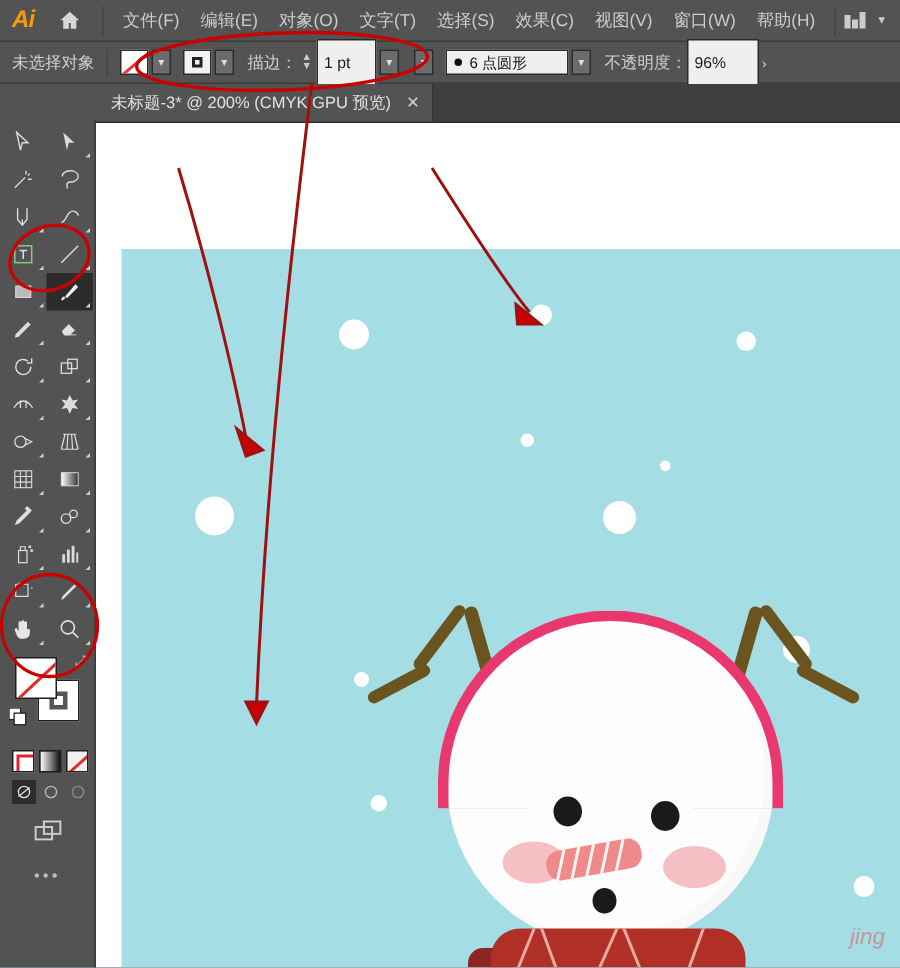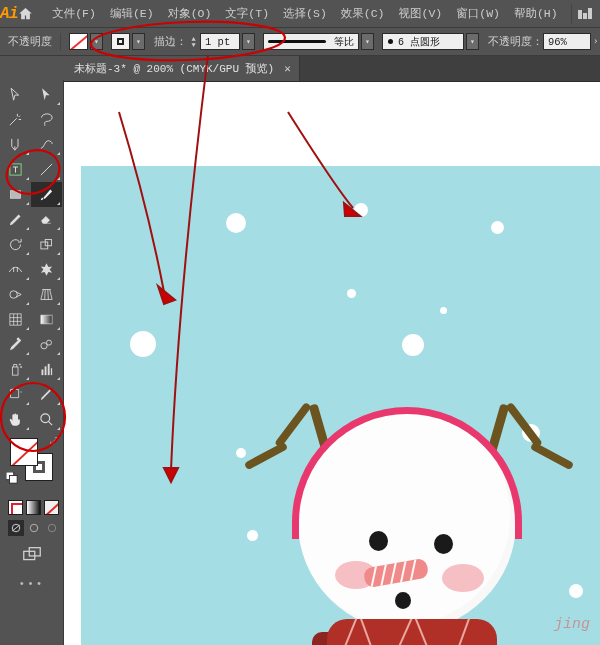--- a/index.html
+++ b/index.html
@@ -4,21 +4,21 @@
 <style>
   * { margin:0; padding:0; box-sizing:border-box; }
   html,body { width:600px; height:645px; overflow:hidden; }
   body {
     font-family:"Liberation Sans","DejaVu Sans",sans-serif;
     background:#535353;
     color:#d6d6d6;
     font-size:12px;
     -webkit-font-smoothing:antialiased;
   }
-  #app { position:relative; width:600px; height:645px;font-family:Liberation Mono, monospace; }
+  #app { position:relative; width:600px; height:645px; }
 
   
   .menubar {
     position:absolute; left:0; top:0; width:600px; height:28px;
     background:#535353;
     display:flex; align-items:center;
     border-bottom:1px solid #3b3b3b;
   }
   .ai-logo {
     width:34px; height:28px; display:flex; align-items:center; justify-content:center;
@@ -64,21 +64,21 @@
   .tiny-arrow {
     width:13px; height:17px; background:#6b6b6b; border:1px solid #2b2b2b;
     display:flex; align-items:center; justify-content:center; font-size:8px; color:#ddd;
     margin-left:2px;
   }
   .stepper {
     width:13px; height:17px; display:flex; flex-direction:column;
     align-items:center; justify-content:center; color:#ccc; line-height:6px; font-size:7px;
   }
   .field {
-    height:17px; background:#efefef; color:#1a1a1a; border:1px solid #2b2b2b;
+    height:31px; background:#efefef; color:#1a1a1a; border:1px solid #2b2b2b;
     font-size:10.5px; display:flex; align-items:center; padding:0 4px;
   }
   .strokeprofile {
     width:96px; height:17px; background:#efefef; border:1px solid #2b2b2b;
     display:flex; align-items:center; justify-content:space-between; padding:0 4px;
     font-size:10px; color:#111;
   }
   .profileline { width:58px; height:3px; background:#111; border-radius:2px; }
   .brushsel {
     width:82px; height:17px; background:#efefef; border:1px solid #2b2b2b;
@@ -238,21 +238,21 @@
       <div class="ws-icon">
         <i style="height:9px"></i>
           <i style="height:6px"></i>
           <i style="height:11px"></i>
       </div>
       <span class="chev">▾</span>
     </div>
   </div>
 
   <div class="controlbar">
-    <div class="cb-label">不透明度</div>
+    <div class="cb-label">未选择对象</div>
     <div class="cb-sep"></div>
 
     <div class="swatch-box swatch-none"></div>
     <div class="tiny-arrow">▾</div>
 
     <div style="width:8px"></div>
     <div class="swatch-stroke-ind">
         <i></i>
       </div>
     <div class="tiny-arrow">▾</div>
@@ -260,24 +260,20 @@
     <div style="width:9px"></div>
     <div class="cb-label">描边：</div>
     <div class="stepper">
         <span>▲</span>
         <span>▼</span>
       </div>
     <div class="field" style="width:40px">1 pt</div>
     <div class="tiny-arrow">▾</div>
 
     <div style="width:8px"></div>
-    <div class="strokeprofile">
-      <span class="profileline"></span>
-      <span>等比</span>
-    </div>
     <div class="tiny-arrow">▾</div>
 
     <div style="width:8px"></div>
     <div class="brushsel">
       <span class="brushdot"></span>
       <span>6 点圆形</span>
     </div>
     <div class="tiny-arrow">▾</div>
 
     <div style="width:9px"></div>

